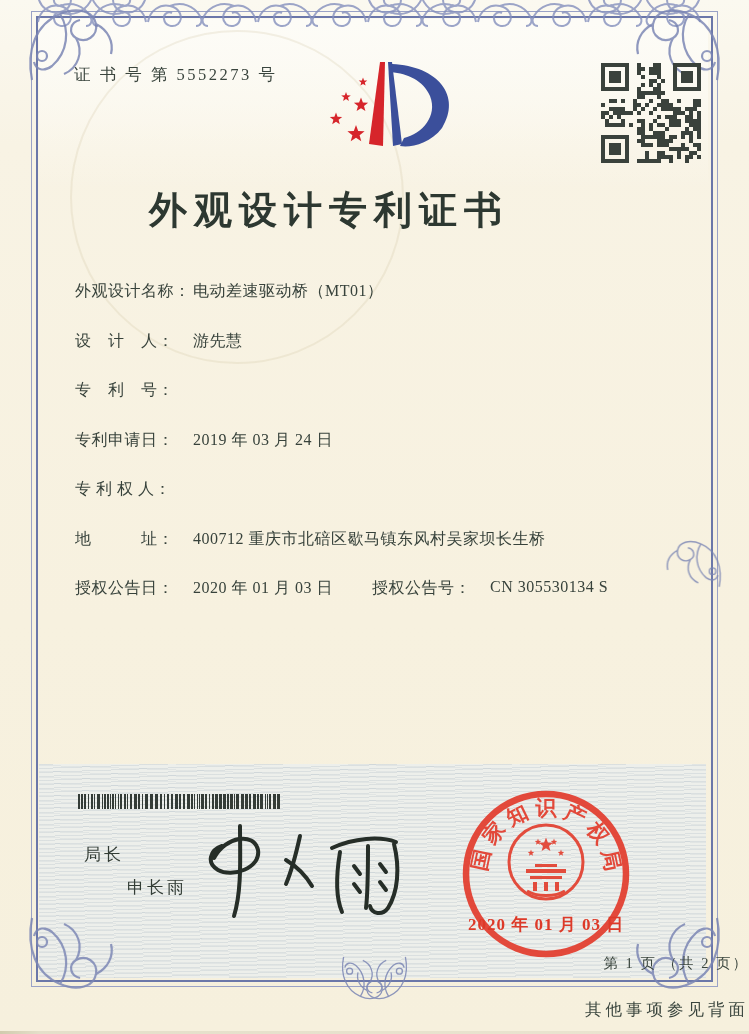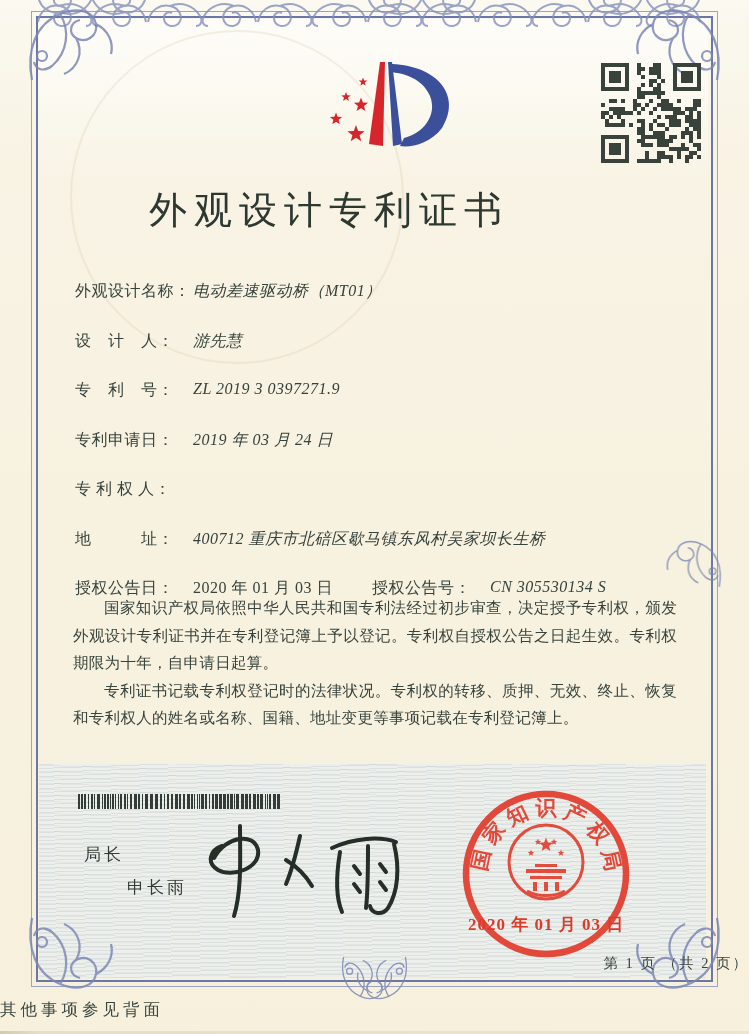--- a/index.html
+++ b/index.html
@@ -14,43 +14,43 @@
   .watermark-circle{position:absolute;left:70px;top:30px;width:330px;height:330px;border:2px solid rgba(205,193,155,0.22);border-radius:50%;}
   .guilloche{
     position:absolute;left:39px;top:764px;width:667px;height:214px;background-color:#edefeb;
     background-image:repeating-linear-gradient(178deg,rgba(120,142,165,0.16) 0 1px,transparent 1px 4px),
                      repeating-linear-gradient(182deg,rgba(120,142,165,0.10) 0 1px,transparent 1px 6px);
   }
   .ornaments{position:absolute;left:0;top:0;pointer-events:none;z-index:2;}
   .cert-number{position:absolute;left:74px;top:64px;font-size:16.5px;letter-spacing:2.5px;color:#3a453e;z-index:3;}
   .logo{position:absolute;left:290px;top:36px;width:200px;height:140px;z-index:3;}
   .qr{position:absolute;left:601px;top:63px;width:100px;height:100px;z-index:3;}
-  .doc-title{position:absolute;left:0;top:185px;width:658px;text-align:center;font-size:38px;font-weight:400;
+  .doc-title{position:absolute;left:0;top:185px;width:658px;text-align:center;font-size:38px;font-weight:700;
     letter-spacing:7px;color:#2d3831;z-index:3;}
   .fields{position:absolute;left:75px;top:281px;width:610px;z-index:3;font-size:16px;}
   .field-row{display:flex;margin-bottom:28.5px;letter-spacing:0.5px;}
   .f-label{display:inline-block;width:118px;white-space:pre;flex:none;}
-  .f-value{white-space:pre;font-style:italic;}
+  .f-value{white-space:pre;}
   .f-pair1-value{display:inline-block;width:179px;flex:none;white-space:pre;}
   .body-text{position:absolute;left:73px;top:594px;width:604px;z-index:3;font-size:15.5px;line-height:1.78;
     color:#38433c;text-align:justify;letter-spacing:0.3px;}
   .body-text p{margin:0;text-indent:2em;}
   .barcode{position:absolute;left:78px;top:794px;z-index:3;}
   .sig-title{position:absolute;left:84px;top:843px;font-size:17px;letter-spacing:3px;color:#333d36;z-index:3;}
   .sig-name{position:absolute;left:84px;top:876px;font-size:17px;letter-spacing:3px;color:#333d36;z-index:3;margin-left:43px;}
   .sig-script{position:absolute;left:196px;top:820px;z-index:3;}
   .seal{position:absolute;left:441px;top:769px;width:210px;height:210px;z-index:4;}
   .seal-ring-text{position:absolute;left:441px;top:769px;width:210px;height:210px;z-index:5;pointer-events:none;}
   .seal-char{position:absolute;width:24px;height:24px;font-size:21px;font-weight:bold;color:#e23b2b;
     text-align:center;line-height:24px;opacity:0.92;font-family:"Liberation Serif","DejaVu Serif",serif;}
   .seal-date{position:absolute;left:441px;top:913px;width:210px;text-align:center;font-size:17px;
     letter-spacing:1px;color:#dd3a29;z-index:6;font-weight:bold;}
   .page-info{position:absolute;left:0;top:954px;width:749px;text-align:right;font-size:14.5px;
     letter-spacing:2px;color:#39443d;z-index:3;}
-  .back-note{position:absolute;left:0;top:999px;width:749px;text-align:left;font-size:16.5px;
+  .back-note{position:absolute;left:0;top:999px;width:749px;text-align:right;font-size:16.5px;
     letter-spacing:4px;color:#3a453e;z-index:3;}
   .bottom-edge{position:absolute;left:0;bottom:0;width:749px;height:3px;background:linear-gradient(90deg,#b9b28e,#d9d4bd 40px,#e3ddc8);opacity:.6;}
 </style>
 </head>
 <body>
 
 <div class="page">
 
   <svg class="ornaments" width="749" height="1034" viewBox="0 0 749 1034">
     <defs>
@@ -96,20 +96,21 @@
       <use href="#cornerOrn" transform="translate(409,1000) scale(-0.6,-0.6)"></use>
     </g>
   </svg>
 
   <div class="inner-top"></div>
   <div class="watermark-circle"></div>
   <div class="guilloche"></div>
   <div class="frame-outer"></div>
   <div class="frame-inner"></div>
 
+  <div class="cert-number">证 书 号 第 5552273 号</div>
 
   <svg class="logo" viewBox="0 0 200 140">
     <g id="logo-stars">
         <polygon points="73.0,41.5 74.1,44.5 77.3,44.6 74.8,46.6 75.6,49.6 73.0,47.9 70.4,49.6 71.2,46.6 68.7,44.6 71.9,44.5" fill="#d6252b"></polygon>
         <polygon points="56.0,56.0 57.2,59.3 60.8,59.5 58.0,61.6 58.9,65.0 56.0,63.1 53.1,65.0 54.0,61.6 51.2,59.5 54.8,59.3" fill="#d6252b"></polygon>
         <polygon points="71.0,61.5 72.9,66.5 78.1,66.7 74.0,70.0 75.4,75.1 71.0,72.2 66.6,75.1 68.0,70.0 63.9,66.7 69.1,66.5" fill="#d6252b"></polygon>
         <polygon points="46.0,76.5 47.6,80.8 52.2,81.0 48.6,83.8 49.8,88.3 46.0,85.7 42.2,88.3 43.4,83.8 39.8,81.0 44.4,80.8" fill="#d6252b"></polygon>
         <polygon points="66.0,89.0 68.2,94.9 74.6,95.2 69.6,99.2 71.3,105.3 66.0,101.8 60.7,105.3 62.4,99.2 57.4,95.2 63.8,94.9" fill="#d6252b"></polygon>
       </g>
     <polygon points="90,26 95,26 93,110 79,108" fill="#d6252b"></polygon>
@@ -335,45 +336,40 @@
     <div class="field-row">
       <span class="f-label">外观设计名称：</span>
       <span class="f-value">电动差速驱动桥（MT01）</span>
     </div>
     <div class="field-row">
       <span class="f-label">设　计　人：</span>
       <span class="f-value">游先慧</span>
     </div>
     <div class="field-row">
       <span class="f-label">专　利　号：</span>
-      <span class="f-value">ZL 2019 3 0397271.9</span>
     </div>
     <div class="field-row">
       <span class="f-label">专利申请日：</span>
       <span class="f-value">2019 年 03 月 24 日</span>
     </div>
     <div class="field-row">
       <span class="f-label">专 利 权 人：</span>
     </div>
     <div class="field-row">
       <span class="f-label">地　　　址：</span>
       <span class="f-value">400712 重庆市北碚区歇马镇东风村吴家坝长生桥</span>
     </div>
     <div class="field-row">
       <span class="f-label">授权公告日：</span>
       <span class="f-pair1-value">2020 年 01 月 03 日</span>
       <span class="f-label">授权公告号：</span>
       <span class="f-value">CN 305530134 S</span>
     </div>
   </div>
 
-  <div class="body-text">
-    <p>国家知识产权局依照中华人民共和国专利法经过初步审查，决定授予专利权，颁发外观设计专利证书并在专利登记簿上予以登记。专利权自授权公告之日起生效。专利权期限为十年，自申请日起算。</p>
-    <p>专利证书记载专利权登记时的法律状况。专利权的转移、质押、无效、终止、恢复和专利权人的姓名或名称、国籍、地址变更等事项记载在专利登记簿上。</p>
-  </div>
 
   <div class="barcode">
     <svg id="barcode-svg" width="205" height="15" viewBox="0 0 205 15">
         <rect x="0" y="0" width="2" height="15" fill="#343c37"></rect>
         <rect x="3" y="0" width="2" height="15" fill="#343c37"></rect>
         <rect x="6" y="0" width="2" height="15" fill="#343c37"></rect>
         <rect x="10" y="0" width="1" height="15" fill="#343c37"></rect>
         <rect x="13" y="0" width="2" height="15" fill="#343c37"></rect>
         <rect x="16" y="0" width="1" height="15" fill="#343c37"></rect>
         <rect x="19" y="0" width="3" height="15" fill="#343c37"></rect>

